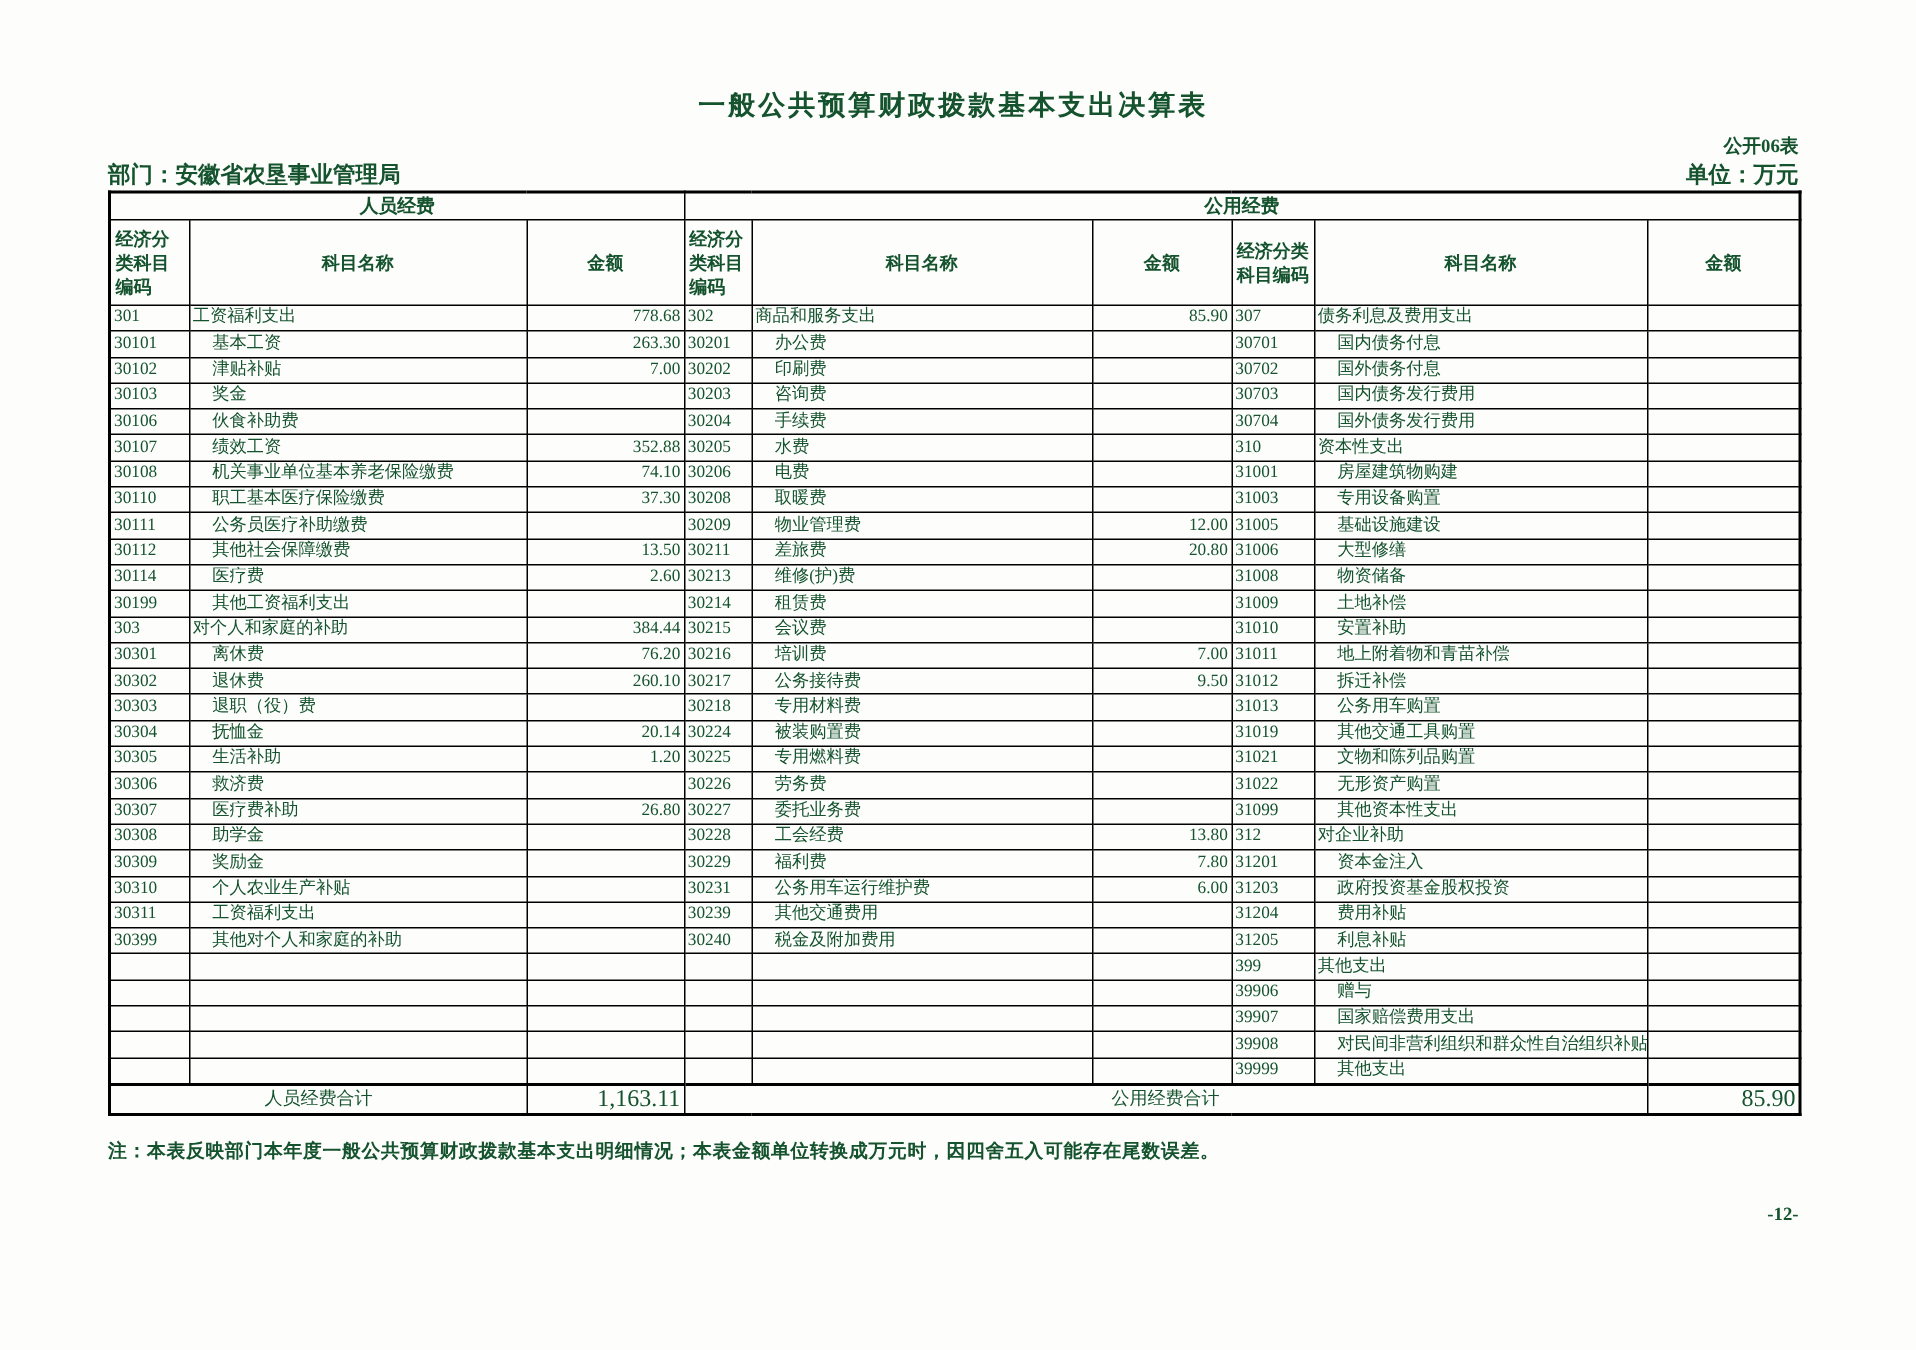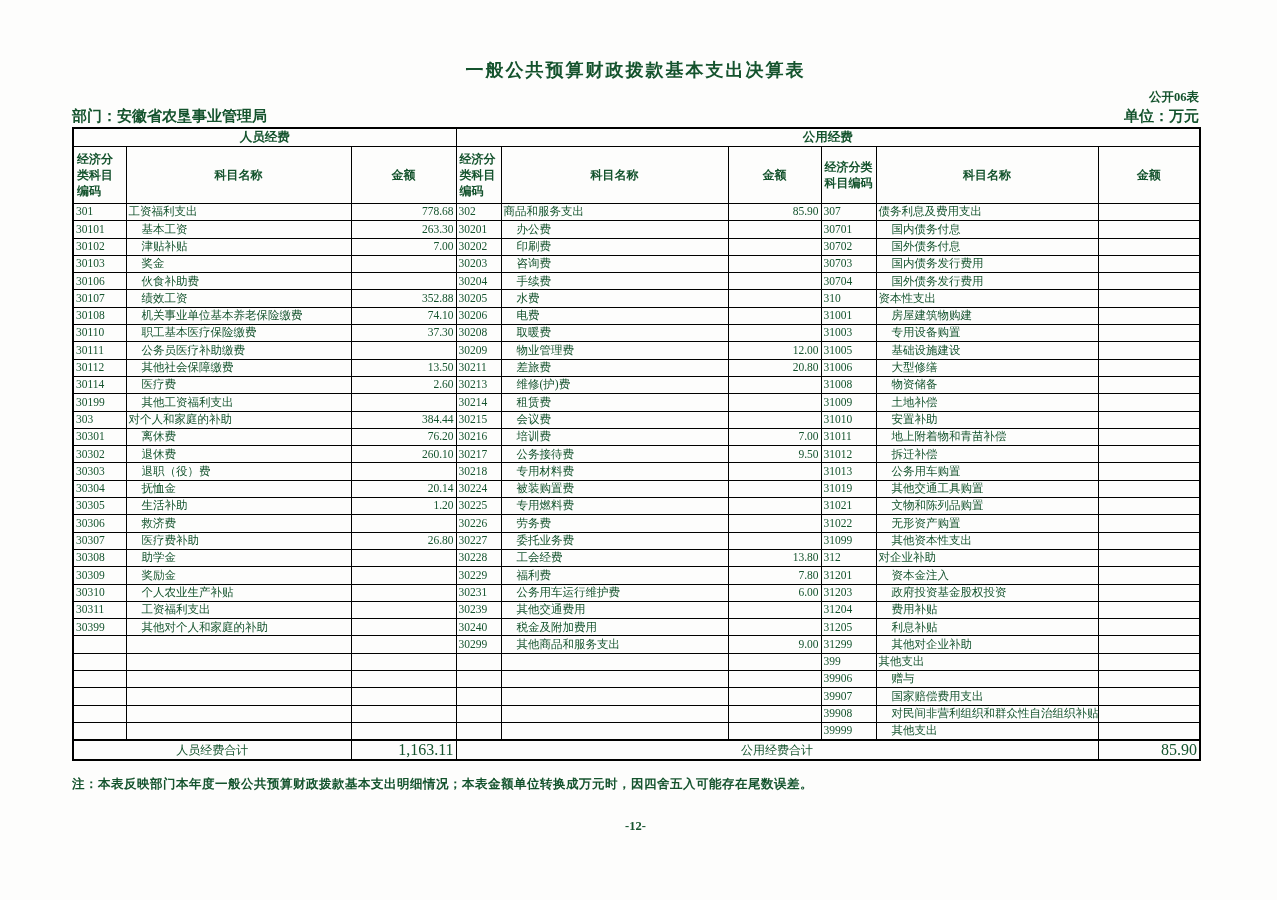--- a/index.html
+++ b/index.html
@@ -28,21 +28,21 @@
   tr.col-row th.code-h{white-space:normal;line-height:1.35;padding:0 3px;text-align:left;}
   tbody td{height:16.3px;font-size:11.5px;line-height:1;}
   td.code{padding-left:3px;}
   td.name{padding-left:4px;}
   td.name.sub{padding-left:15px;}
   td.amount{text-align:right;padding-right:4px;font-size:11.5px;}
   tr.total-row td{height:18px;font-size:12px;border-top:2px solid #000;}
   tr.total-row td.lbl{text-align:center;}
   tr.total-row td.amount{font-size:16px;}
   .note{font-size:12.5px;font-weight:600;margin-top:15px;letter-spacing:0.5px;}
-  .page-num{text-align:center;font-size:12.5px;margin-top:26px;font-weight:600;}
+  .page-num{text-align:right;font-size:12.5px;margin-top:26px;font-weight:600;}
 </style>
 </head>
 <body>
 
 <div class="page">
   <div class="content">
     <div class="doc-title">一般公共预算财政拨款基本支出决算表</div>
     <div class="form-code">公开06表</div>
     <div class="meta-row">
       <span>部门：安徽省农垦事业管理局</span>
@@ -351,31 +351,20 @@
             <td class="name sub">税金及附加费用</td>
             <td class="amount"></td>
             <td class="code">31205</td>
             <td class="name sub">利息补贴</td>
             <td class="amount"></td>
           </tr>
           <tr>
             <td class="code"></td>
             <td class="name"></td>
             <td class="amount"></td>
-            <td class="code">30299</td>
-            <td class="name sub">其他商品和服务支出</td>
-            <td class="amount">9.00</td>
-            <td class="code">31299</td>
-            <td class="name sub">其他对企业补助</td>
-            <td class="amount"></td>
-          </tr>
-          <tr>
-            <td class="code"></td>
-            <td class="name"></td>
-            <td class="amount"></td>
             <td class="code"></td>
             <td class="name"></td>
             <td class="amount"></td>
             <td class="code">399</td>
             <td class="name">其他支出</td>
             <td class="amount"></td>
           </tr>
           <tr>
             <td class="code"></td>
             <td class="name"></td>

